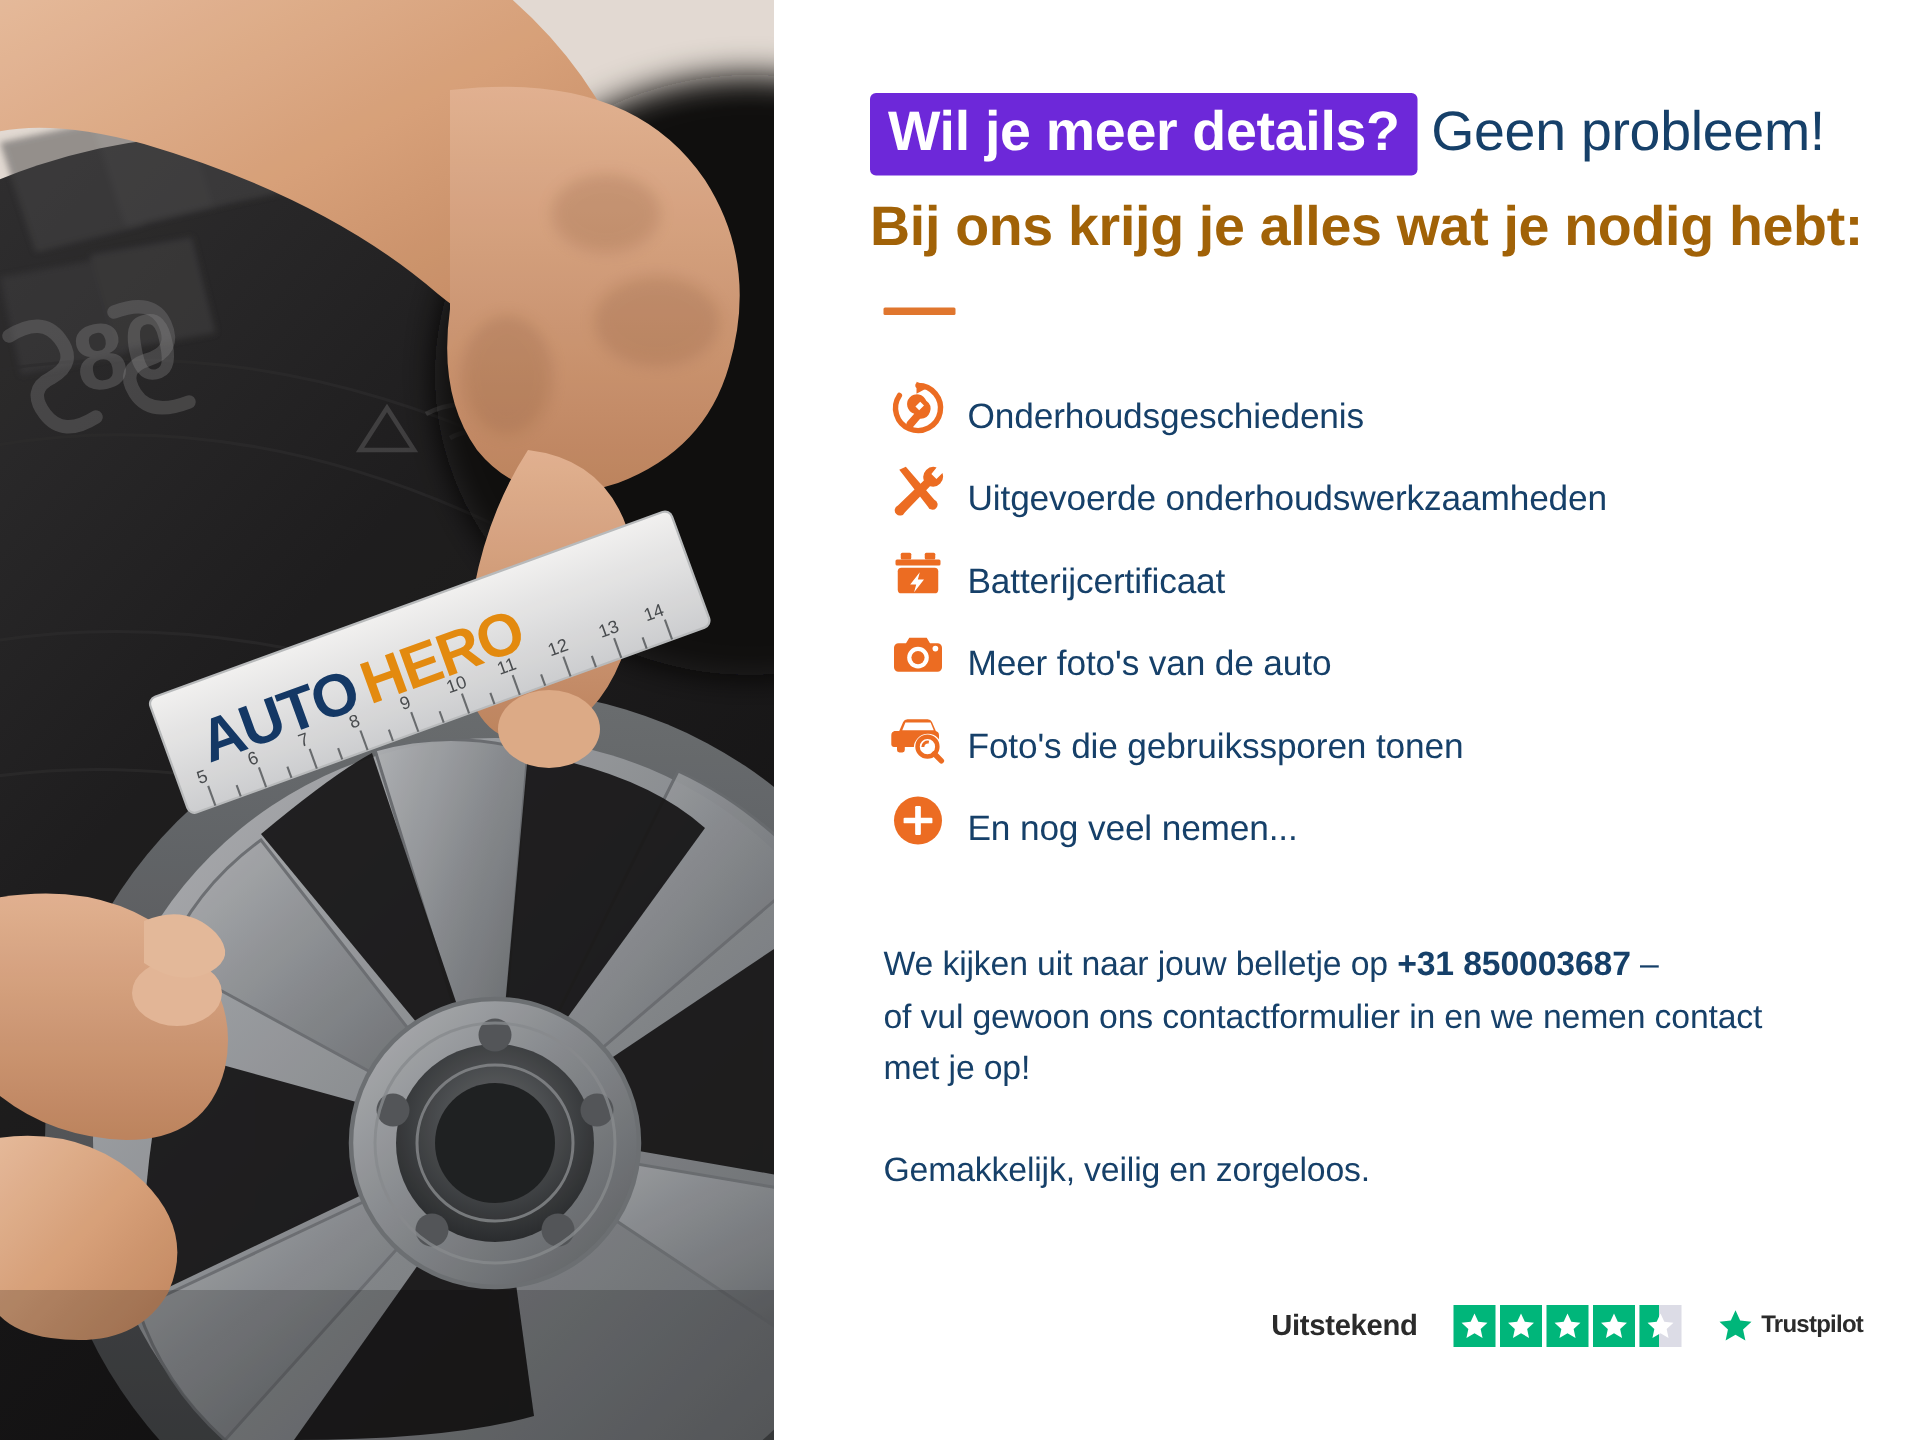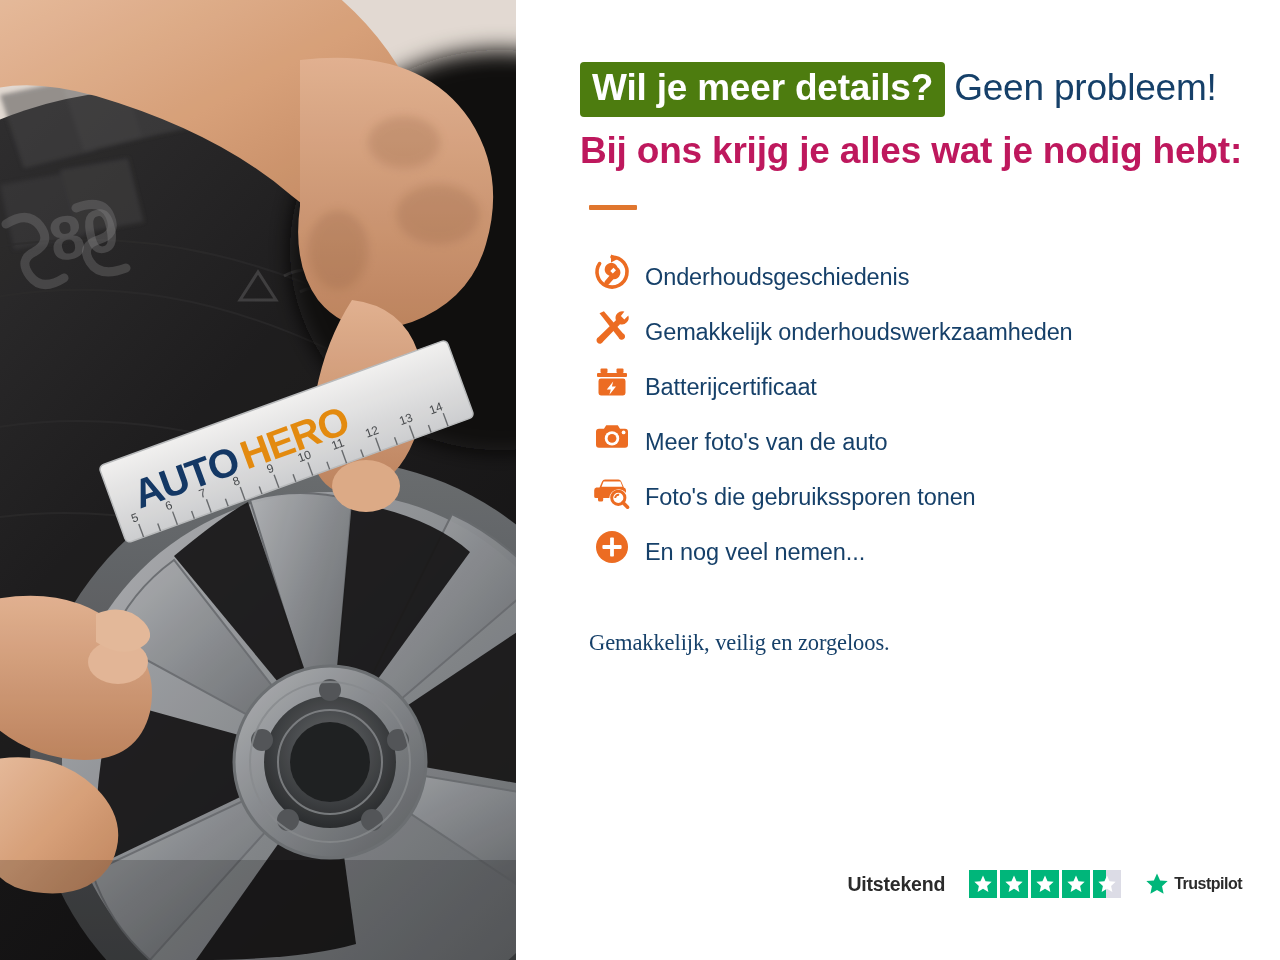--- a/index.html
+++ b/index.html
@@ -22,49 +22,49 @@
 
   
   .content {
     position:relative; flex:1 1 auto; height:960px;
     padding:62px 44px 0 64px; background:#ffffff;
   }
   .headline { line-height:1.14; }
   .headline .line { display:block; white-space:nowrap; }
   .hl-mark {
     display:inline-block;
-    background:#4d7c0f; color:#ffffff;
+    background:#6d28d9; color:#ffffff;
     font-size:37px; font-weight:bold;
     padding:5px 12px 8px 12px; border-radius:4px;
     letter-spacing:-0.2px;
   }
   .hl-plain {
     display:inline-block; color:#164069;
     font-size:37px; font-weight:normal;
     letter-spacing:-0.2px; padding-left:9px;
   }
   .hl-line2 {
-    display:inline-block; color:#be185d;
+    display:inline-block; color:#a16207;
     font-size:37px; font-weight:bold;
     letter-spacing:-0.2px; margin-top:13px;
   }
   .rule { width:48px; height:5px; background:#E0762E; margin:33px 0 0 9px; border-radius:1px; }
 
   
   .features { margin:34px 0 0 9px; }
   .feature { display:flex; align-items:center; height:55px; }
   .feature .ico { flex:0 0 46px; width:46px; height:46px; display:flex; align-items:center; justify-content:center; }
   .feature .ico svg { display:block; }
   .feature .lbl { color:#164069; font-size:23.5px; margin-left:10px; letter-spacing:-0.1px; white-space:nowrap;margin-top:11px; }
 
   
   .para-block { margin:52px 0 0 9px; }
   .para { color:#164069; font-size:22.5px; line-height:1.52; letter-spacing:-0.1px; }
   .para b { font-weight:bold; }
-  .para.second { margin-top:34px;font-family:Liberation Serif, serif; }
+  .para.second { margin-top:34px; }
 
   
   .trustpilot {
     position:absolute; right:44px; bottom:62px;
     display:flex; align-items:center; gap:24px;
   }
   .tp-word { color:#2b2b2b; font-size:19.5px; font-weight:bold; letter-spacing:-0.2px; }
   .tp-stars { display:flex; gap:3px; }
   .tp-star { width:28px; height:28px; position:relative; background:#00B67A; display:flex; align-items:center; justify-content:center; }
   .tp-star.half { background:#DCDCE6; }
@@ -293,21 +293,21 @@
 
       <div class="feature">
         <span class="ico">
           <svg width="40" height="40" viewBox="0 0 40 40">
             <g fill="#EC6C22">
               <path d="M7.5 6.2 l4.4 -2.0 l19.0 22.0 a3.4 3.4 0 1 1 -4.4 4.4 z"></path>
               <path d="M32.4 4.6 a6.8 6.8 0 0 0 -8.5 8.7 L6.6 30.0 a3.5 3.5 0 1 0 4.6 4.6 L28.0 17.2 a6.8 6.8 0 0 0 8.3 -8.8 l-4.0 4.0 -3.4 -3.4 z"></path>
             </g>
           </svg>
         </span>
-        <span class="lbl">Gemakkelijk onderhoudswerkzaamheden</span>
+        <span class="lbl">Uitgevoerde onderhoudswerkzaamheden</span>
       </div>
 
       <div class="feature">
         <span class="ico">
           <svg width="40" height="40" viewBox="0 0 40 40">
             <rect x="8.5" y="6.5" width="7" height="4.5" rx="1" fill="#EC6C22"></rect>
             <rect x="24.5" y="6.5" width="7" height="4.5" rx="1" fill="#EC6C22"></rect>
             <rect x="5" y="11" width="30" height="4" rx="1" fill="#EC6C22"></rect>
             <rect x="6.5" y="16.5" width="27" height="17" rx="2.4" fill="#EC6C22"></rect>
             <path d="M21.2 19.5 l-6.4 8.1 h4.0 l-1.4 5.2 l6.6 -8.4 h-4.1 z" fill="#ffffff"></path>
@@ -349,20 +349,21 @@
             <rect x="18.1" y="10.4" width="3.8" height="19.2" rx="0.8" fill="#ffffff"></rect>
             <rect x="10.4" y="18.1" width="19.2" height="3.8" rx="0.8" fill="#ffffff"></rect>
           </svg>
         </span>
         <span class="lbl">En nog veel nemen...</span>
       </div>
 
     </div>
 
     <div class="para-block">
+      <p class="para"><span>We kijken uit naar jouw belletje op </span><b>+31 850003687</b><span> –</span><br><span>of vul gewoon ons contactformulier in en we nemen contact</span><br><span>met je op!</span></p>
       <p class="para second">Gemakkelijk, veilig en zorgeloos.</p>
     </div>
 
     <div class="trustpilot">
       <span class="tp-word">Uitstekend</span>
       <span class="tp-stars">
         <span class="tp-star">
             <svg width="20" height="20" viewBox="0 0 20 20">
               <path d="M10 1.6 l2.55 5.6 6.1 .62 -4.55 4.1 1.28 6.0 L10 14.8 4.62 17.92 5.9 11.92 1.35 7.82 7.45 7.2 Z" fill="#ffffff"></path>
             </svg>

